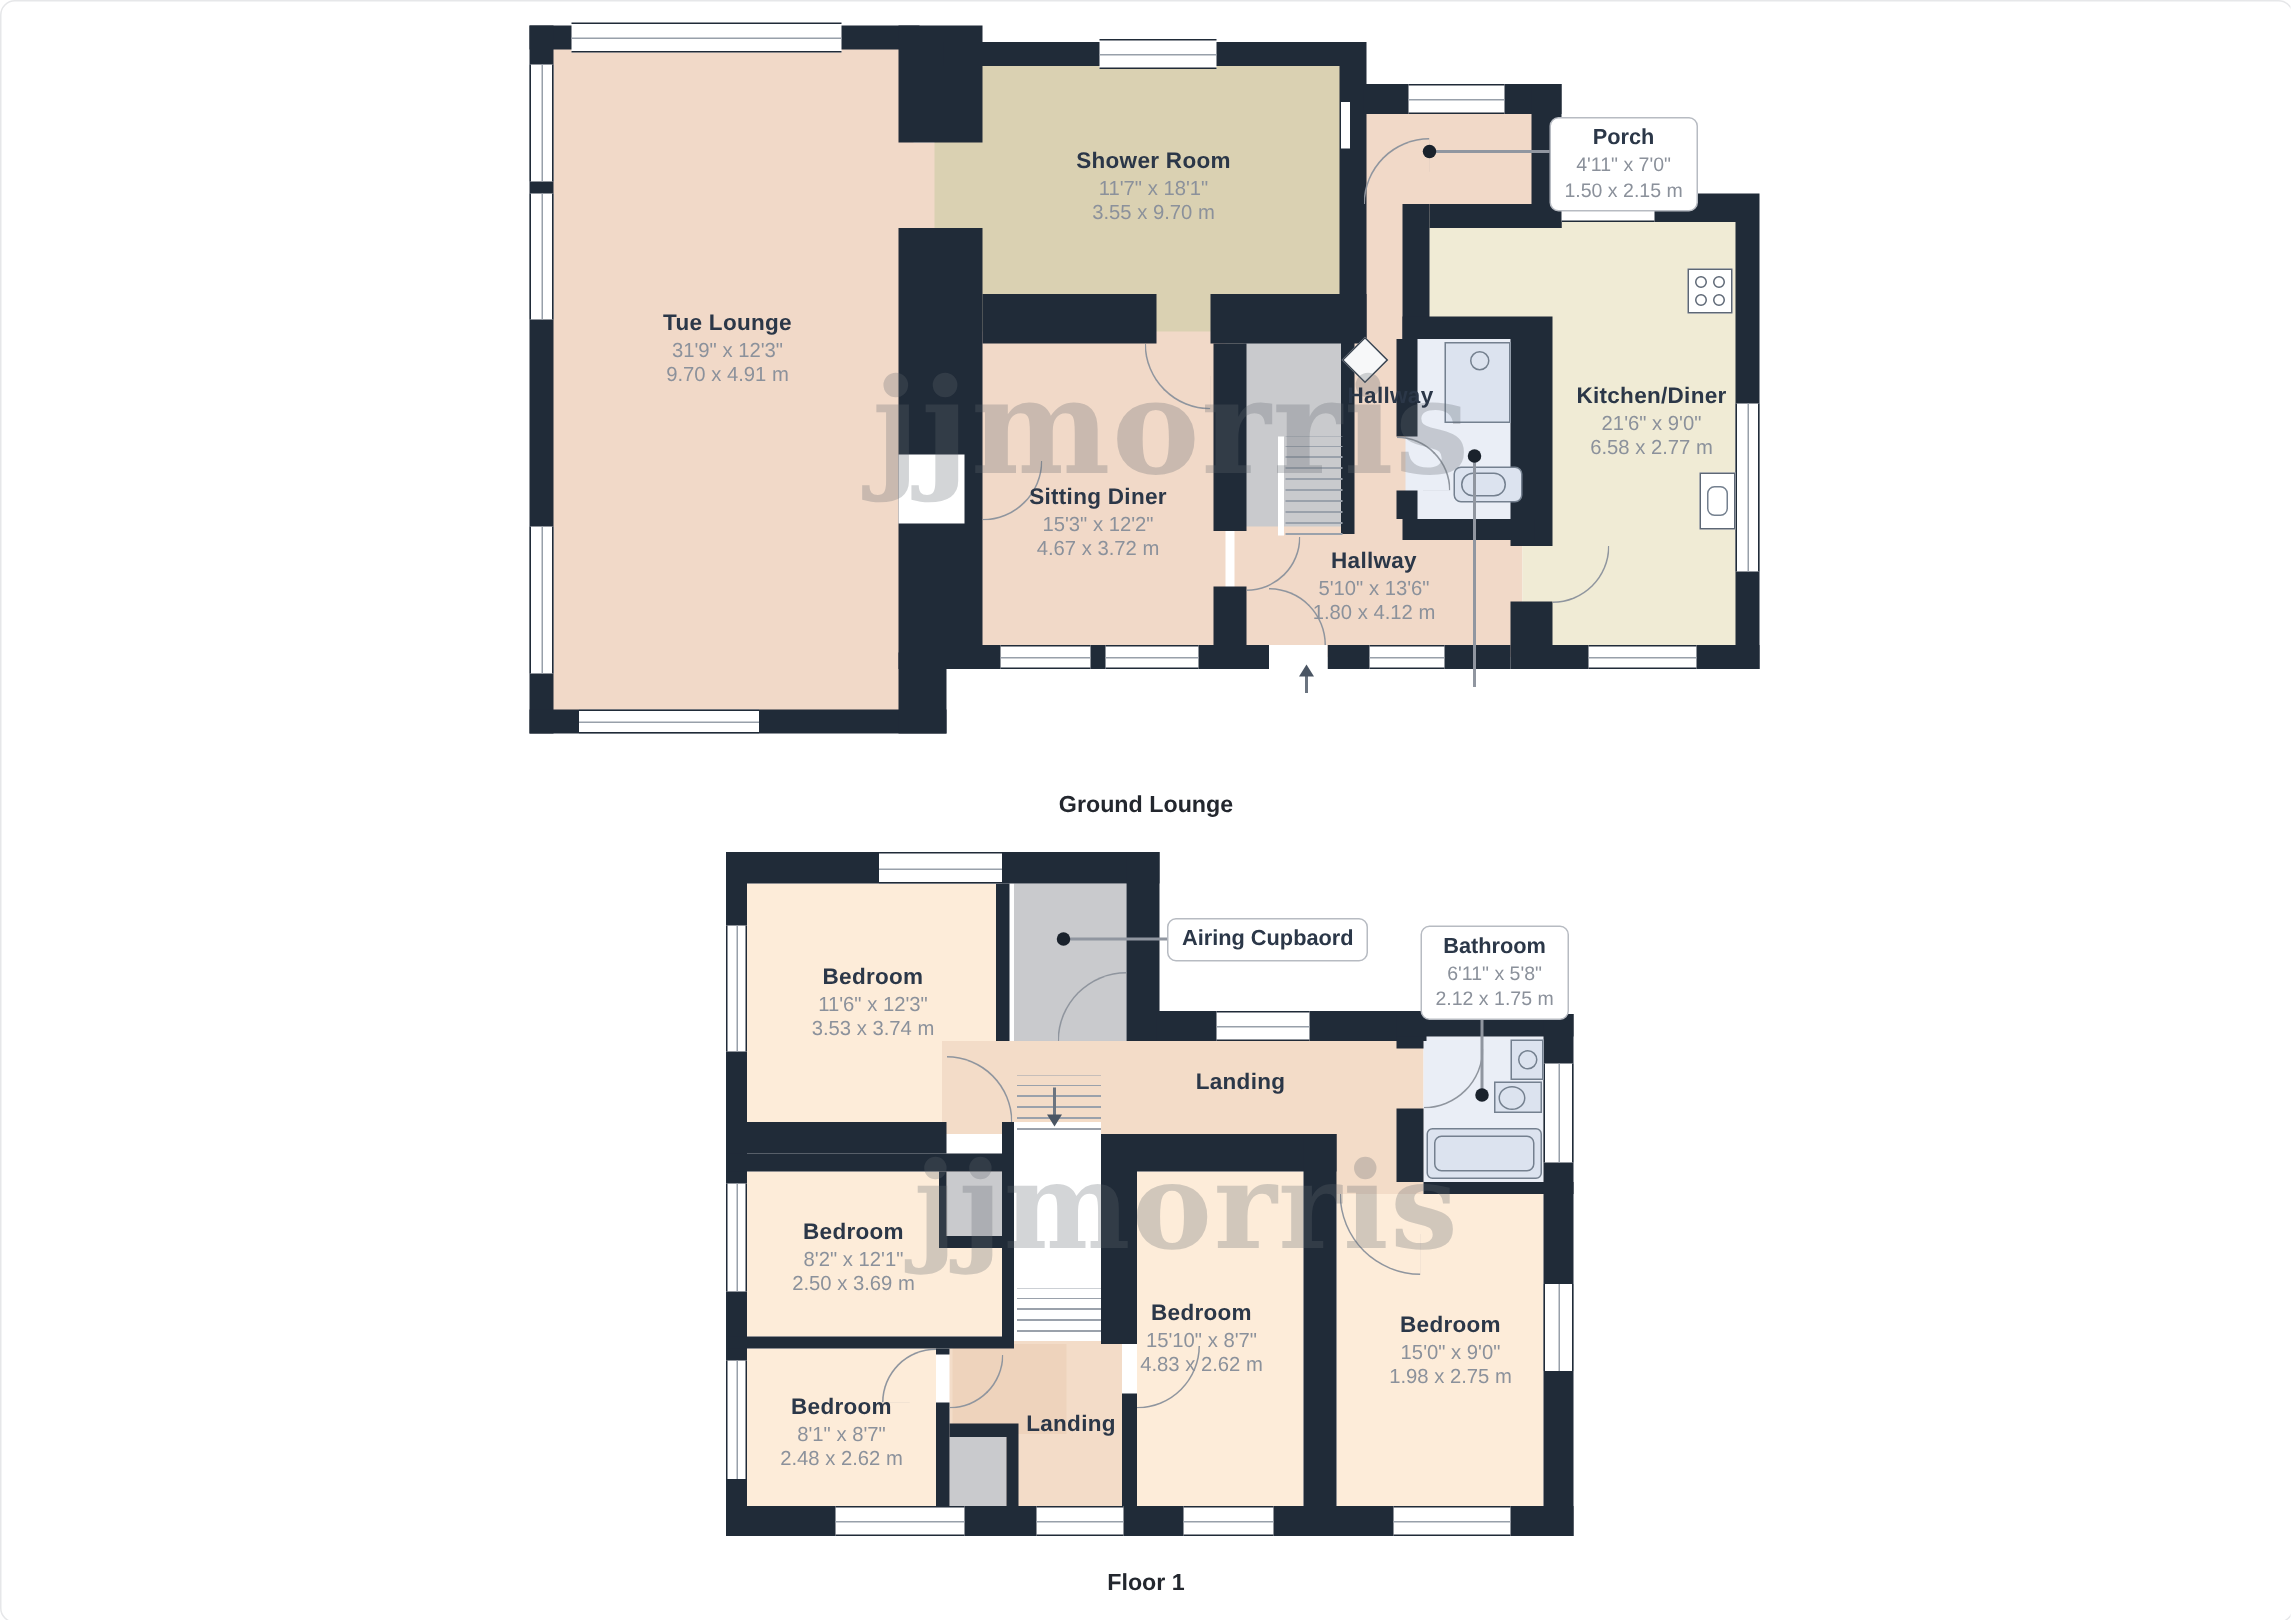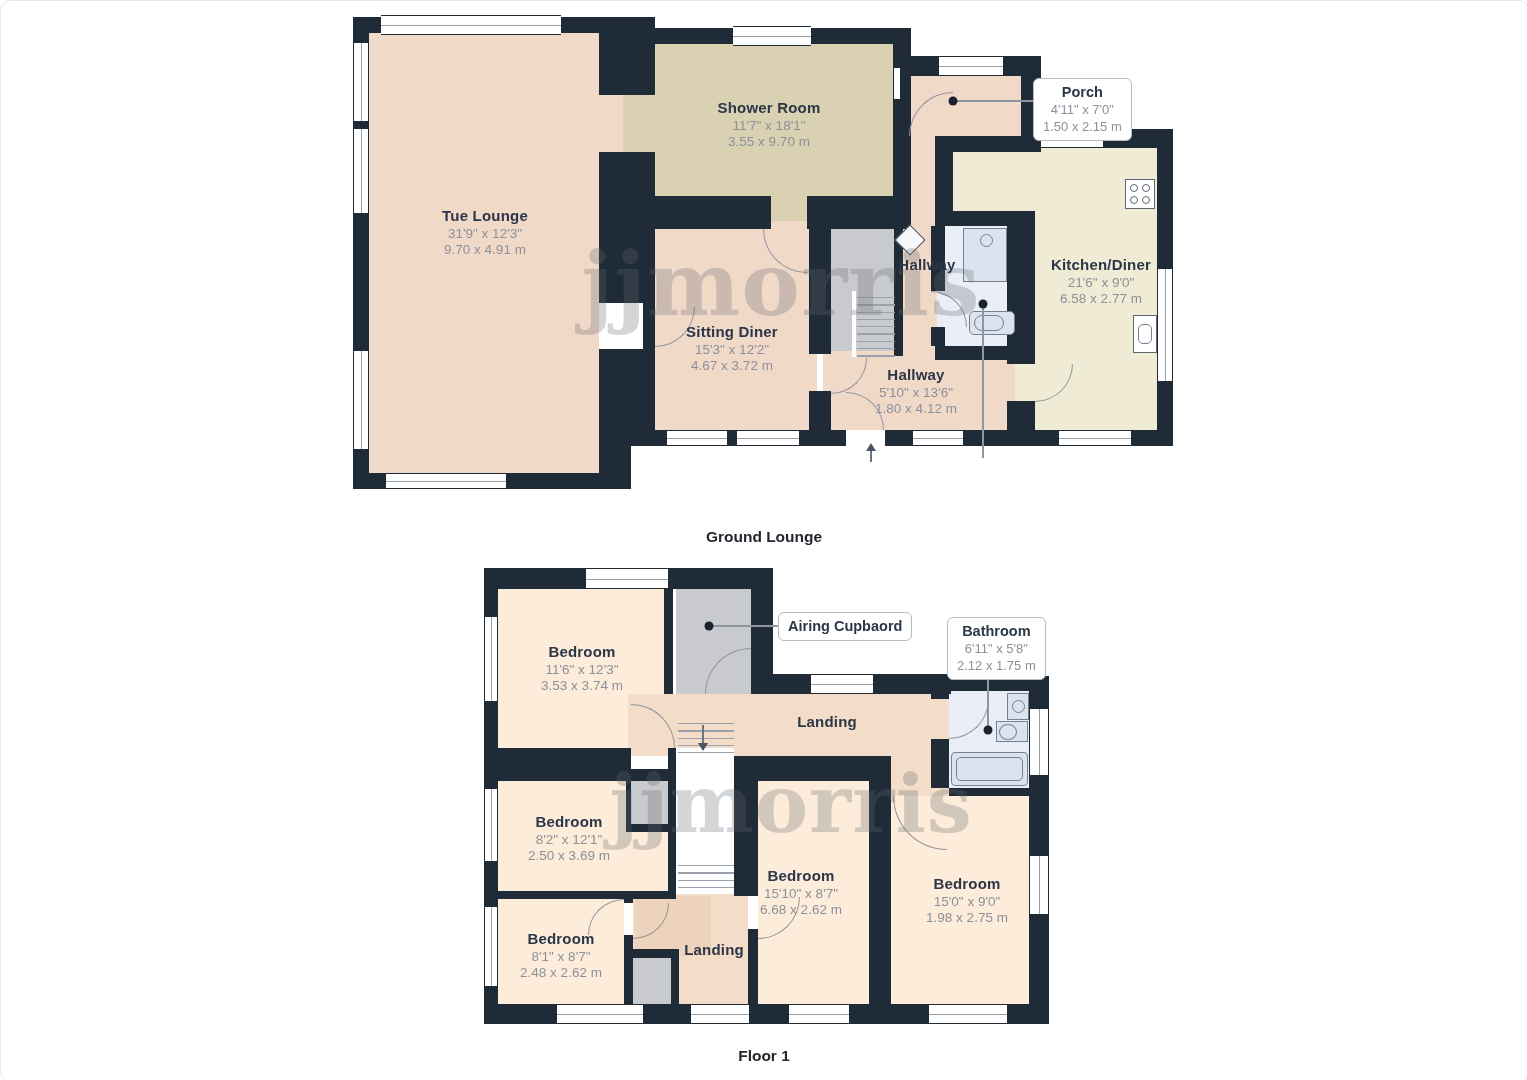--- a/index.html
+++ b/index.html
@@ -252,21 +252,21 @@
       <div class="rdim">2.50 x 3.69 m</div>
     </div>
     <div class="a rlabel" style="left: 560px; top: 955px;">
       <div class="rname">Bedroom</div>
       <div class="rdim">8'1" x 8'7"</div>
       <div class="rdim">2.48 x 2.62 m</div>
     </div>
     <div class="a rlabel" style="left: 800px; top: 892px;">
       <div class="rname">Bedroom</div>
       <div class="rdim">15'10" x 8'7"</div>
-      <div class="rdim">6.68 x 2.62 m</div>
+      <div class="rdim">4.83 x 2.62 m</div>
     </div>
     <div class="a rlabel" style="left: 966px; top: 900px;">
       <div class="rname">Bedroom</div>
       <div class="rdim">15'0" x 9'0"</div>
       <div class="rdim">1.98 x 2.75 m</div>
     </div>
     <div class="a rlabel" style="left: 826px; top: 721px;">
       <div class="rname">Landing</div>
     </div>
     <div class="a rlabel" style="left: 713px; top: 949px;">

